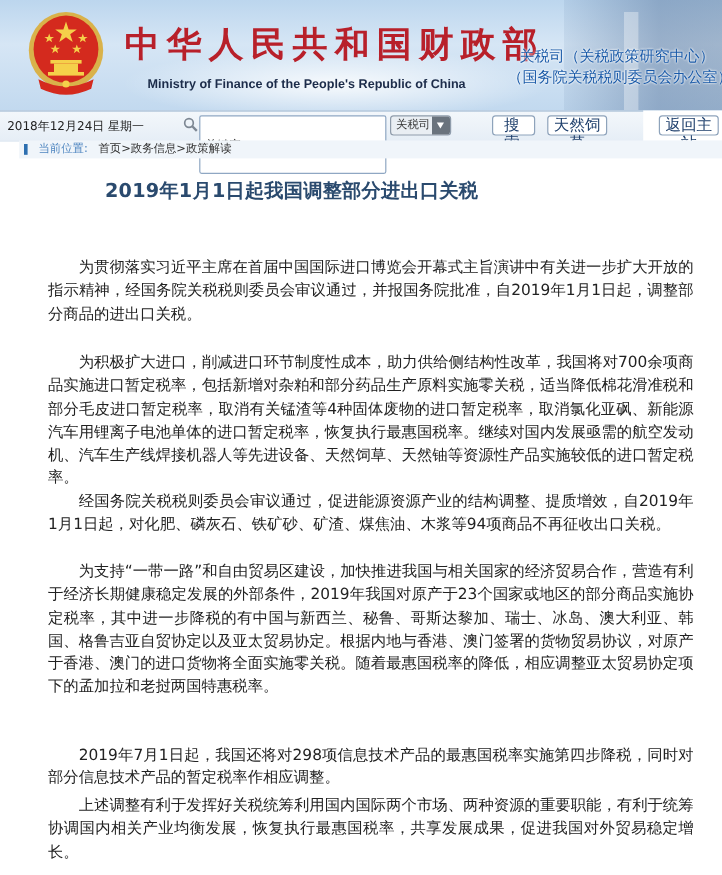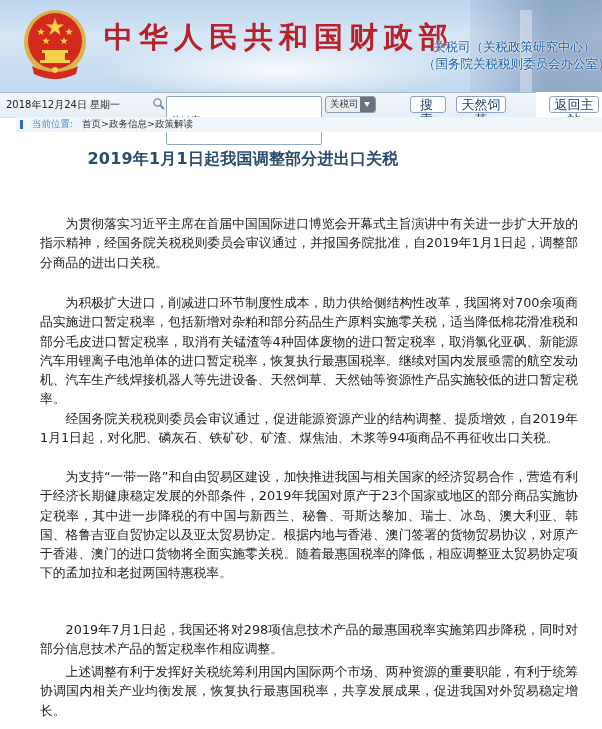--- a/index.html
+++ b/index.html
@@ -64,20 +64,21 @@
     <polygon points="24,29 25,31.8 28,31.8 25.6,33.5 26.5,36.3 24,34.6 21.5,36.3 22.4,33.5 20,31.8 23,31.8" fill="#f5d04a"></polygon>
     <polygon points="42,29 43,31.8 46,31.8 43.6,33.5 44.5,36.3 42,34.6 39.5,36.3 40.4,33.5 38,31.8 41,31.8" fill="#f5d04a"></polygon>
     <rect x="20" y="42" width="26" height="3" fill="#f5d04a"></rect>
     <rect x="23" y="45" width="20" height="7" fill="#f5d04a"></rect>
     <rect x="18" y="52" width="30" height="3" fill="#f5d04a"></rect>
     <path d="M10 58 Q33 70 56 58 L54 66 Q33 76 12 66 Z" fill="#d42a1e"></path>
     <circle cx="33" cy="62" r="3" fill="#f5d04a"></circle>
   </svg>
 
   <div class="title-cn">中华人民共和国财政部</div>
+  <div class="title-en">Ministry of Finance of the People's Republic of China</div>
   <div class="dept">
     <div class="l1">关税司（关税政策研究中心）</div>
     <div class="l2">（国务院关税税则委员会办公室）</div>
   </div>
 </div>
 
 <div class="toolbar">
   <div class="date">2018年12月24日 星期一</div>
   <svg class="search-ico" viewBox="0 0 14 14">
     <circle cx="5.5" cy="5.5" r="3.6" fill="none" stroke="#7d8793" stroke-width="1.4"></circle>

